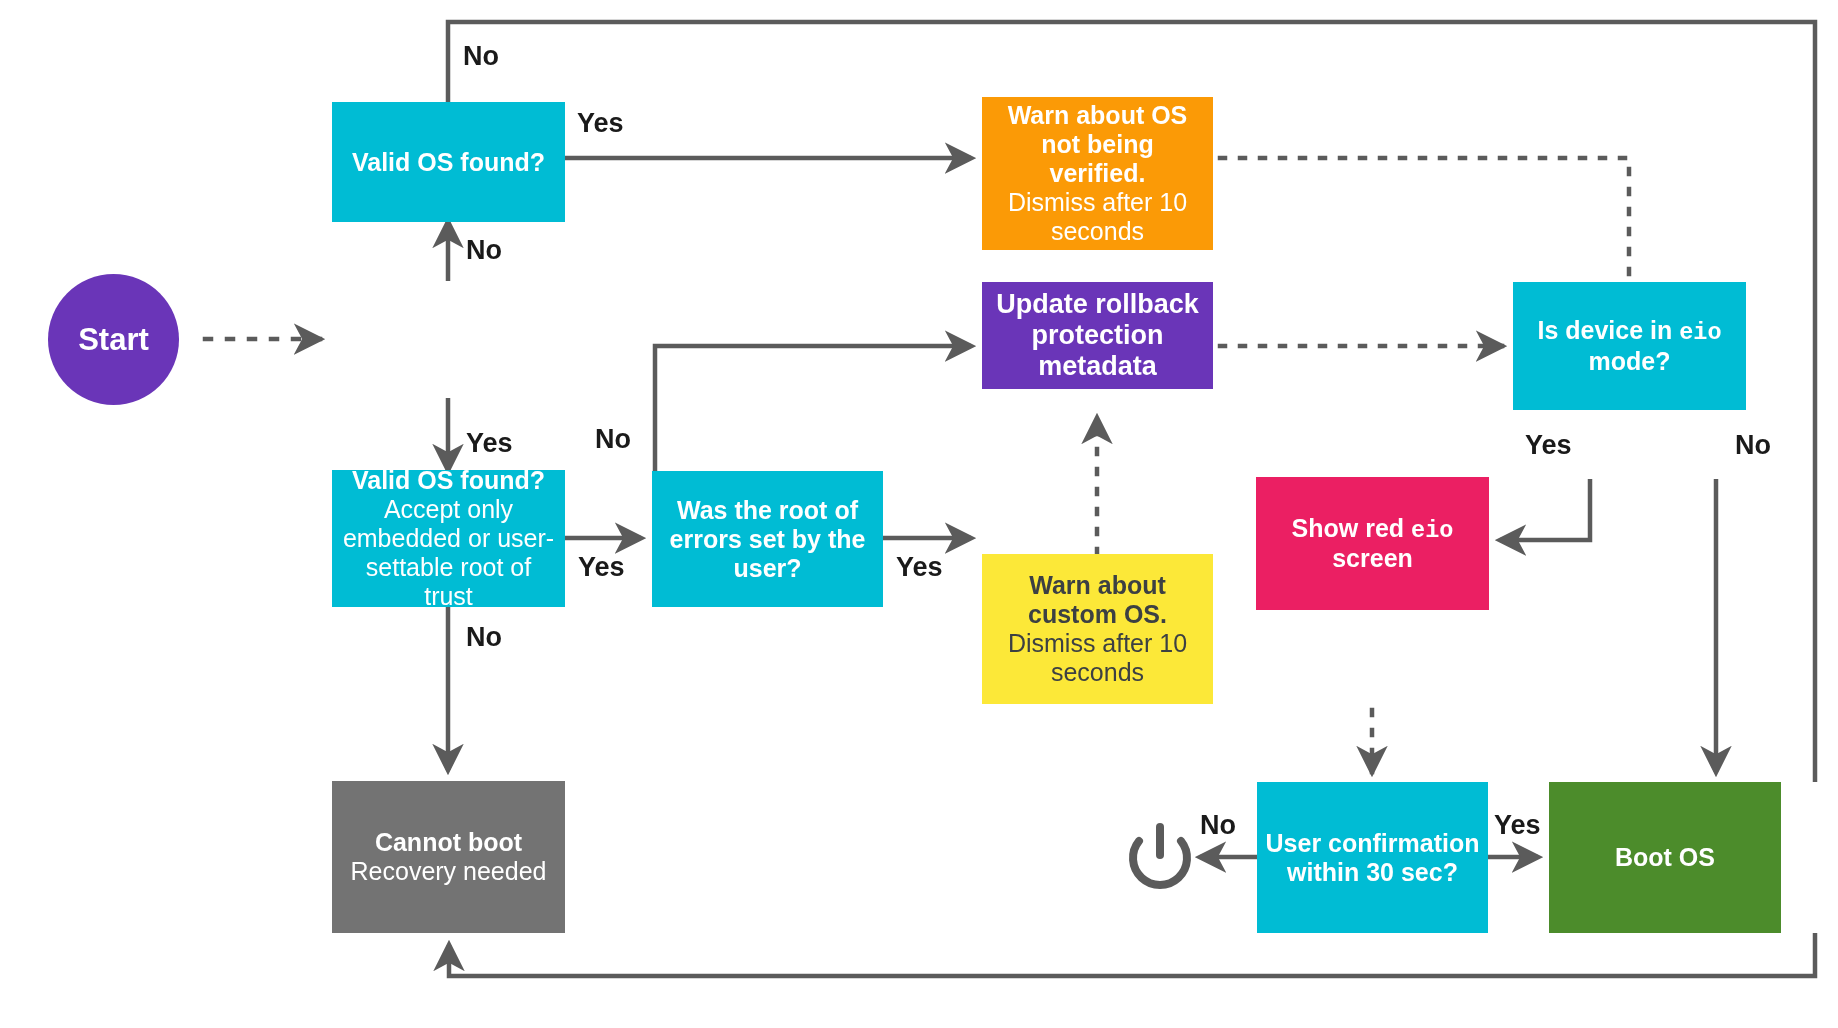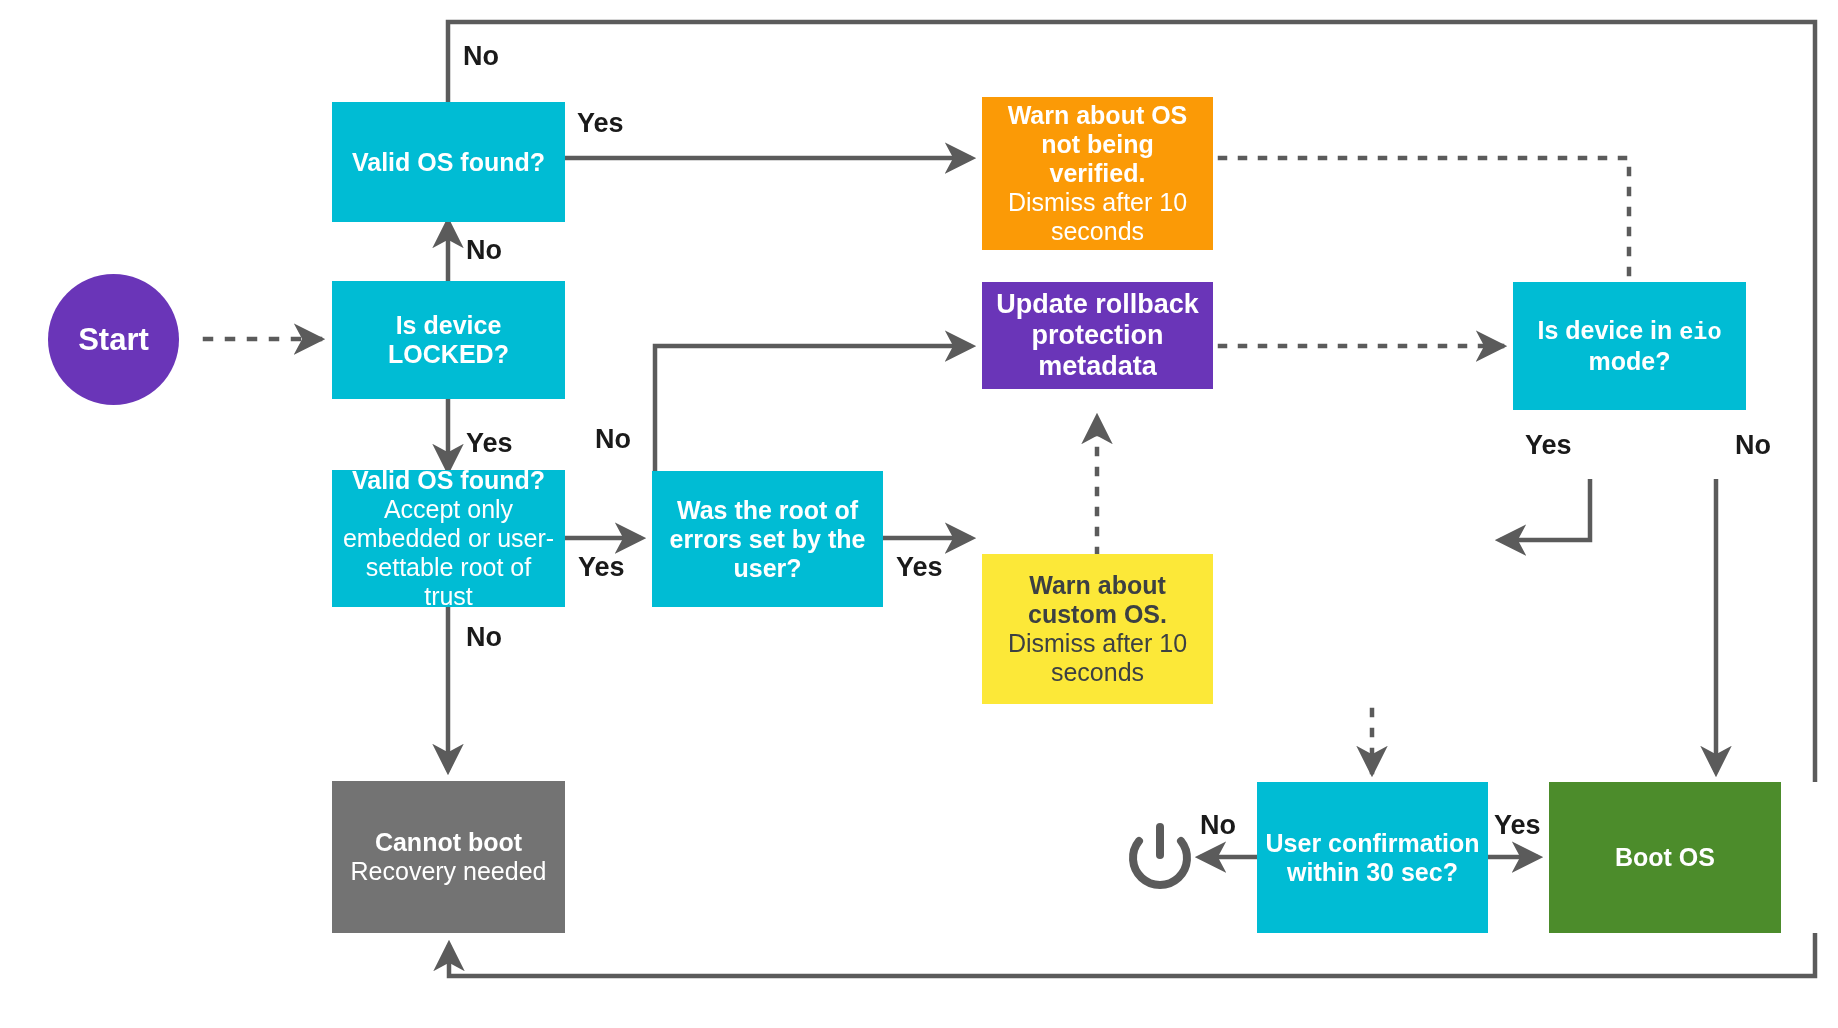--- a/index.html
+++ b/index.html
@@ -114,24 +114,20 @@
     <g transform="translate(1160,857)" stroke="#5b5b5b" fill="none" stroke-width="8" stroke-linecap="round">
       <path d="M -21 -16 A 27 27 0 1 0 21 -16"></path>
       <path d="M 0 -30 L 0 -2"></path>
     </g>
   </svg>
 
   <div class="node start-node" style="left:48px; top:274px; width:131px; height:131px; background:#6a35b8;">
     <span>Start</span>
   </div>
 
-  <div class="node" style="left:332px; top:281px; width:233px; height:118px; background:#00bcd4; color:#ffffff; font-size:25px;">
-    <span class="title">Is device</span>
-    <span class="title">LOCKED?</span>
-  </div>
 
   <div class="node" style="left:332px; top:102px; width:233px; height:120px; background:#00bcd4; color:#ffffff; font-size:25px; padding:0 8px;">
     <span class="title">Valid OS found?</span>
   </div>
 
   <div class="node" style="left:332px; top:470px; width:233px; height:137px; background:#00bcd4; color:#ffffff; font-size:25px; padding:0 8px;">
     <span class="title">Valid OS found?</span>
     <span class="sub">Accept only embedded or user-settable root of trust</span>
   </div>
 
@@ -157,20 +153,25 @@
     <span class="title">Warn about custom OS.</span>
     <span class="sub">Dismiss after 10 seconds</span>
   </div>
 
   <div class="node" style="left:1513px; top:282px; width:233px; height:128px; background:#00bcd4; color:#ffffff; font-size:25px; padding:0 8px;">
     <span class="title">
       <span>Is device in </span><span class="mono">eio</span><span> mode?</span>
     </span>
   </div>
 
+  <div class="node" style="left:1256px; top:477px; width:233px; height:133px; background:#eb1f63; color:#ffffff; font-size:25px; padding:0 8px;">
+    <span class="title">
+      <span>Show red </span><span class="mono">eio</span><span> screen</span>
+    </span>
+  </div>
 
   <div class="node" style="left:1257px; top:782px; width:231px; height:151px; background:#00bcd4; color:#ffffff; font-size:25px; padding:0 8px;">
     <span class="title">User confirmation within 30 sec?</span>
   </div>
 
   <div class="node" style="left:1549px; top:782px; width:232px; height:151px; background:#4c8c2b; color:#ffffff; font-size:25px;">
     <span class="title">Boot OS</span>
   </div>
 
   <div class="edge-label" style="left:463px; top:41px;">No</div>

